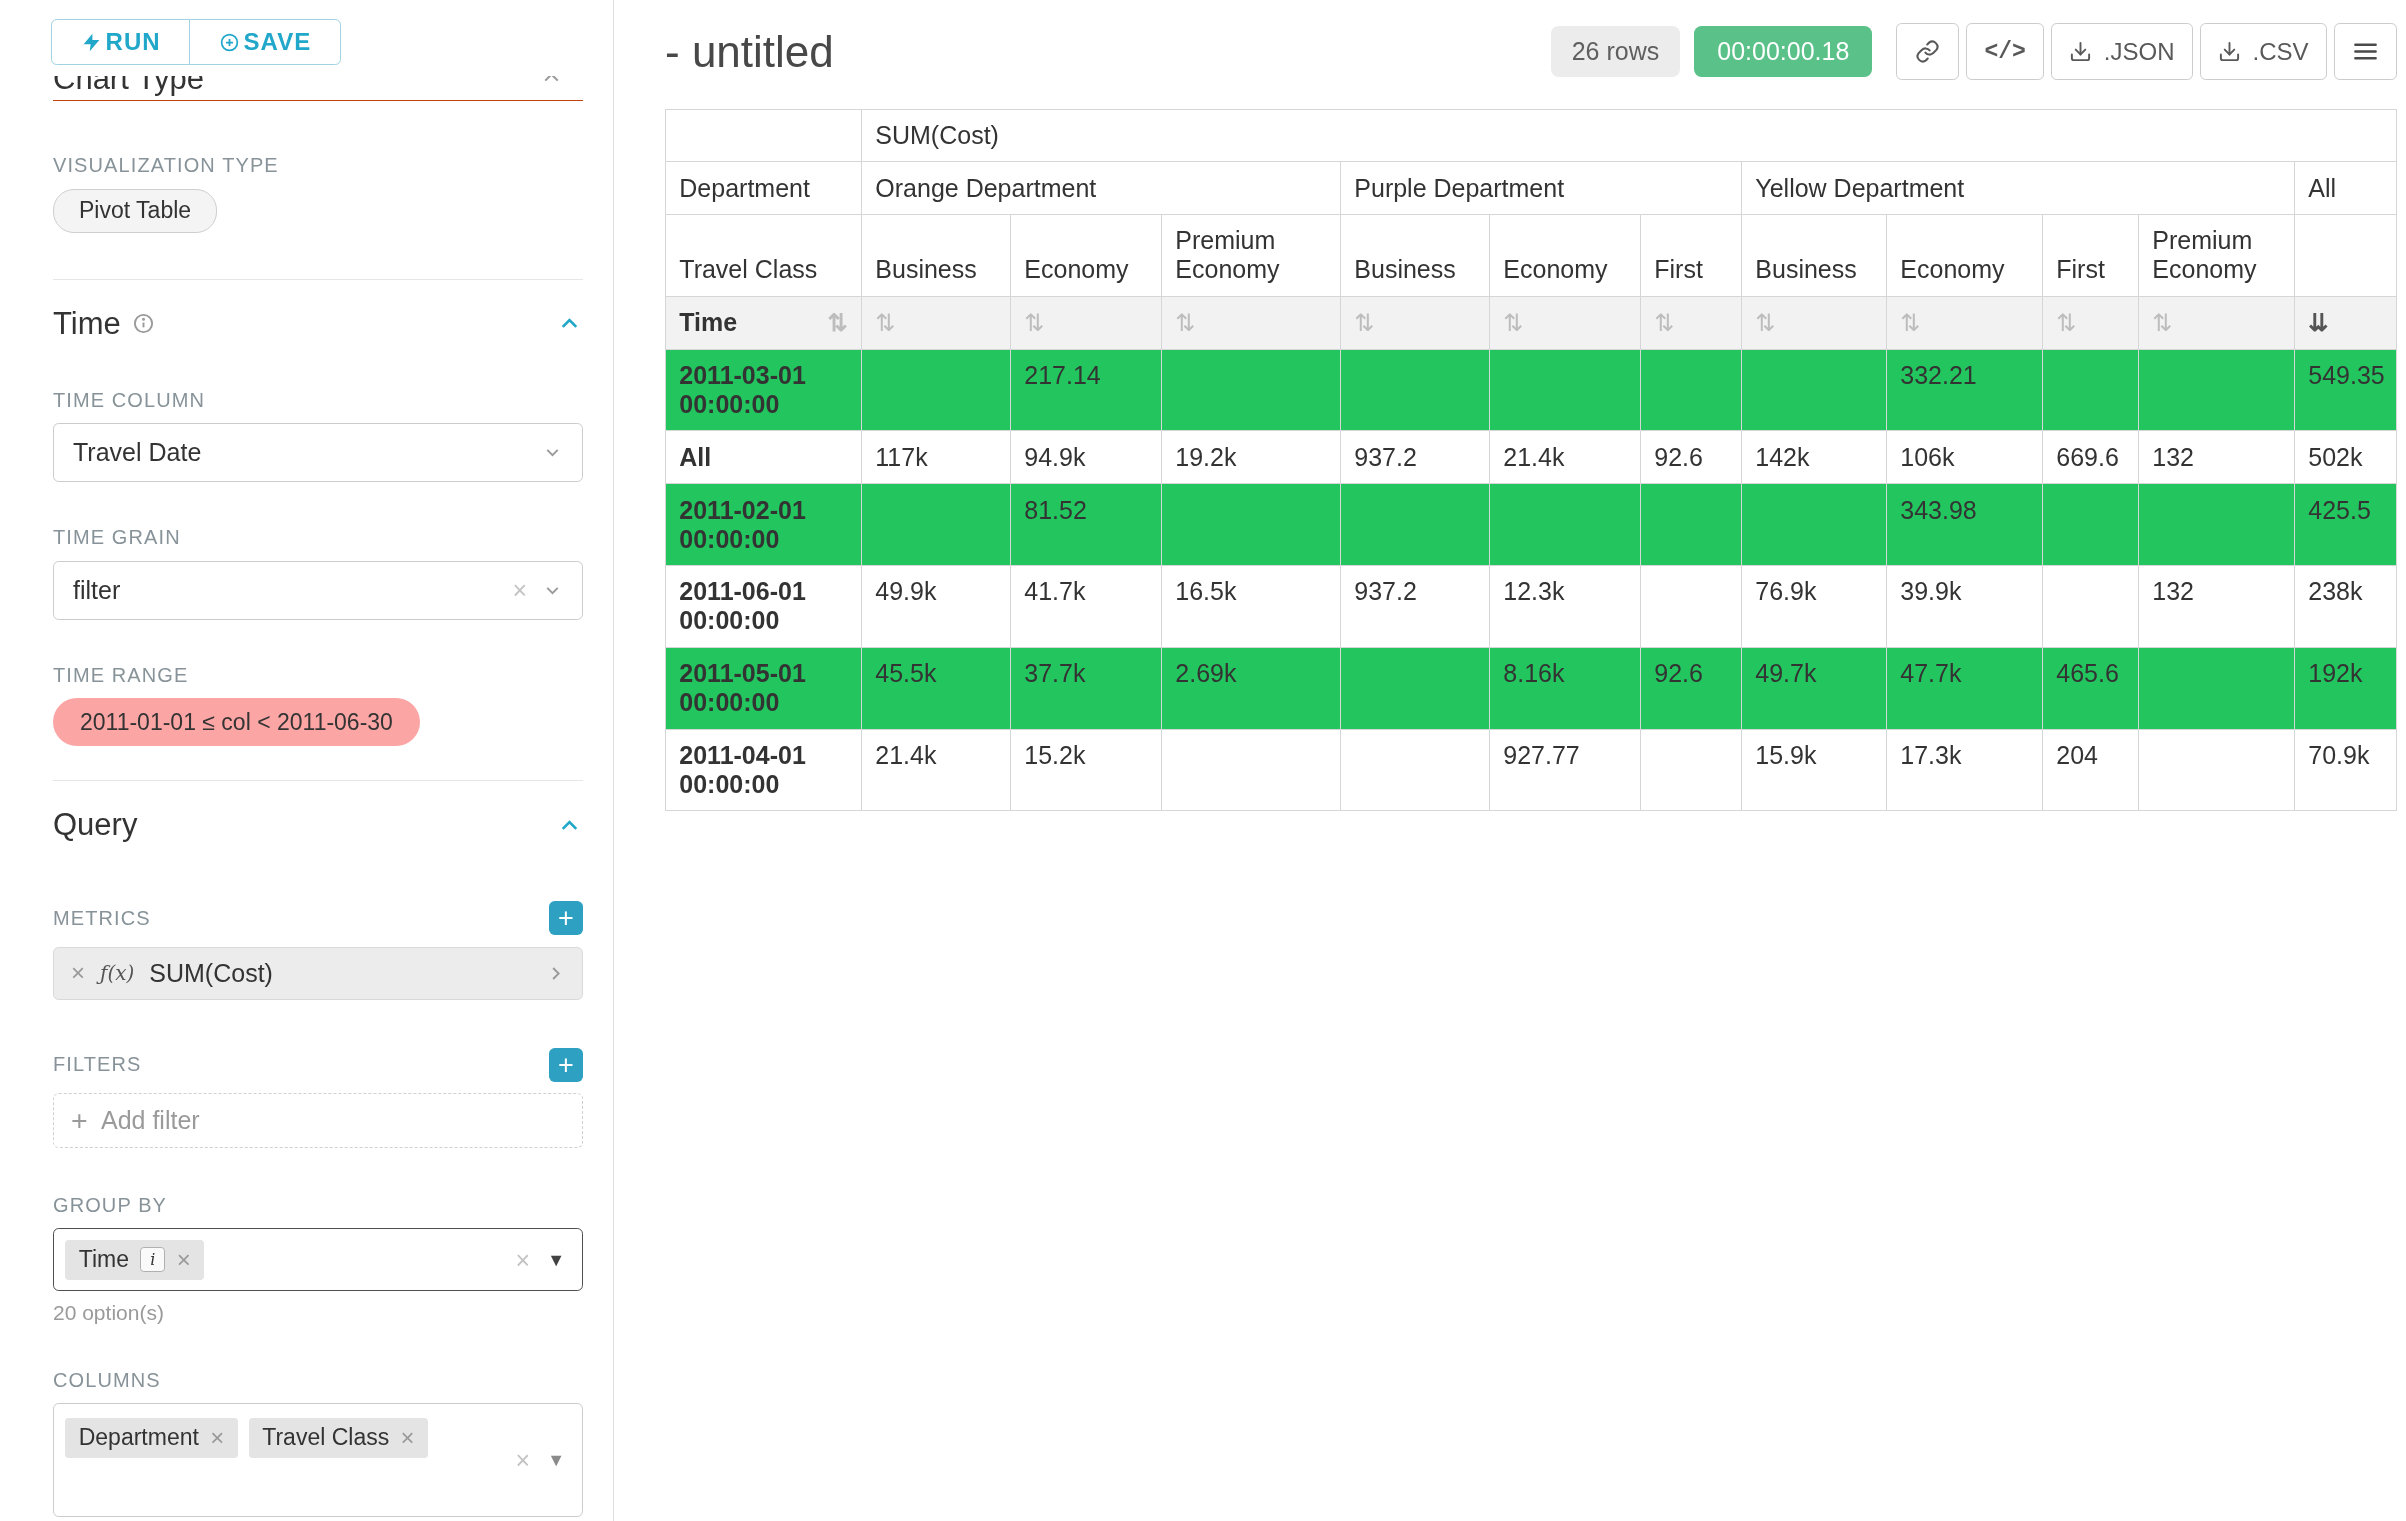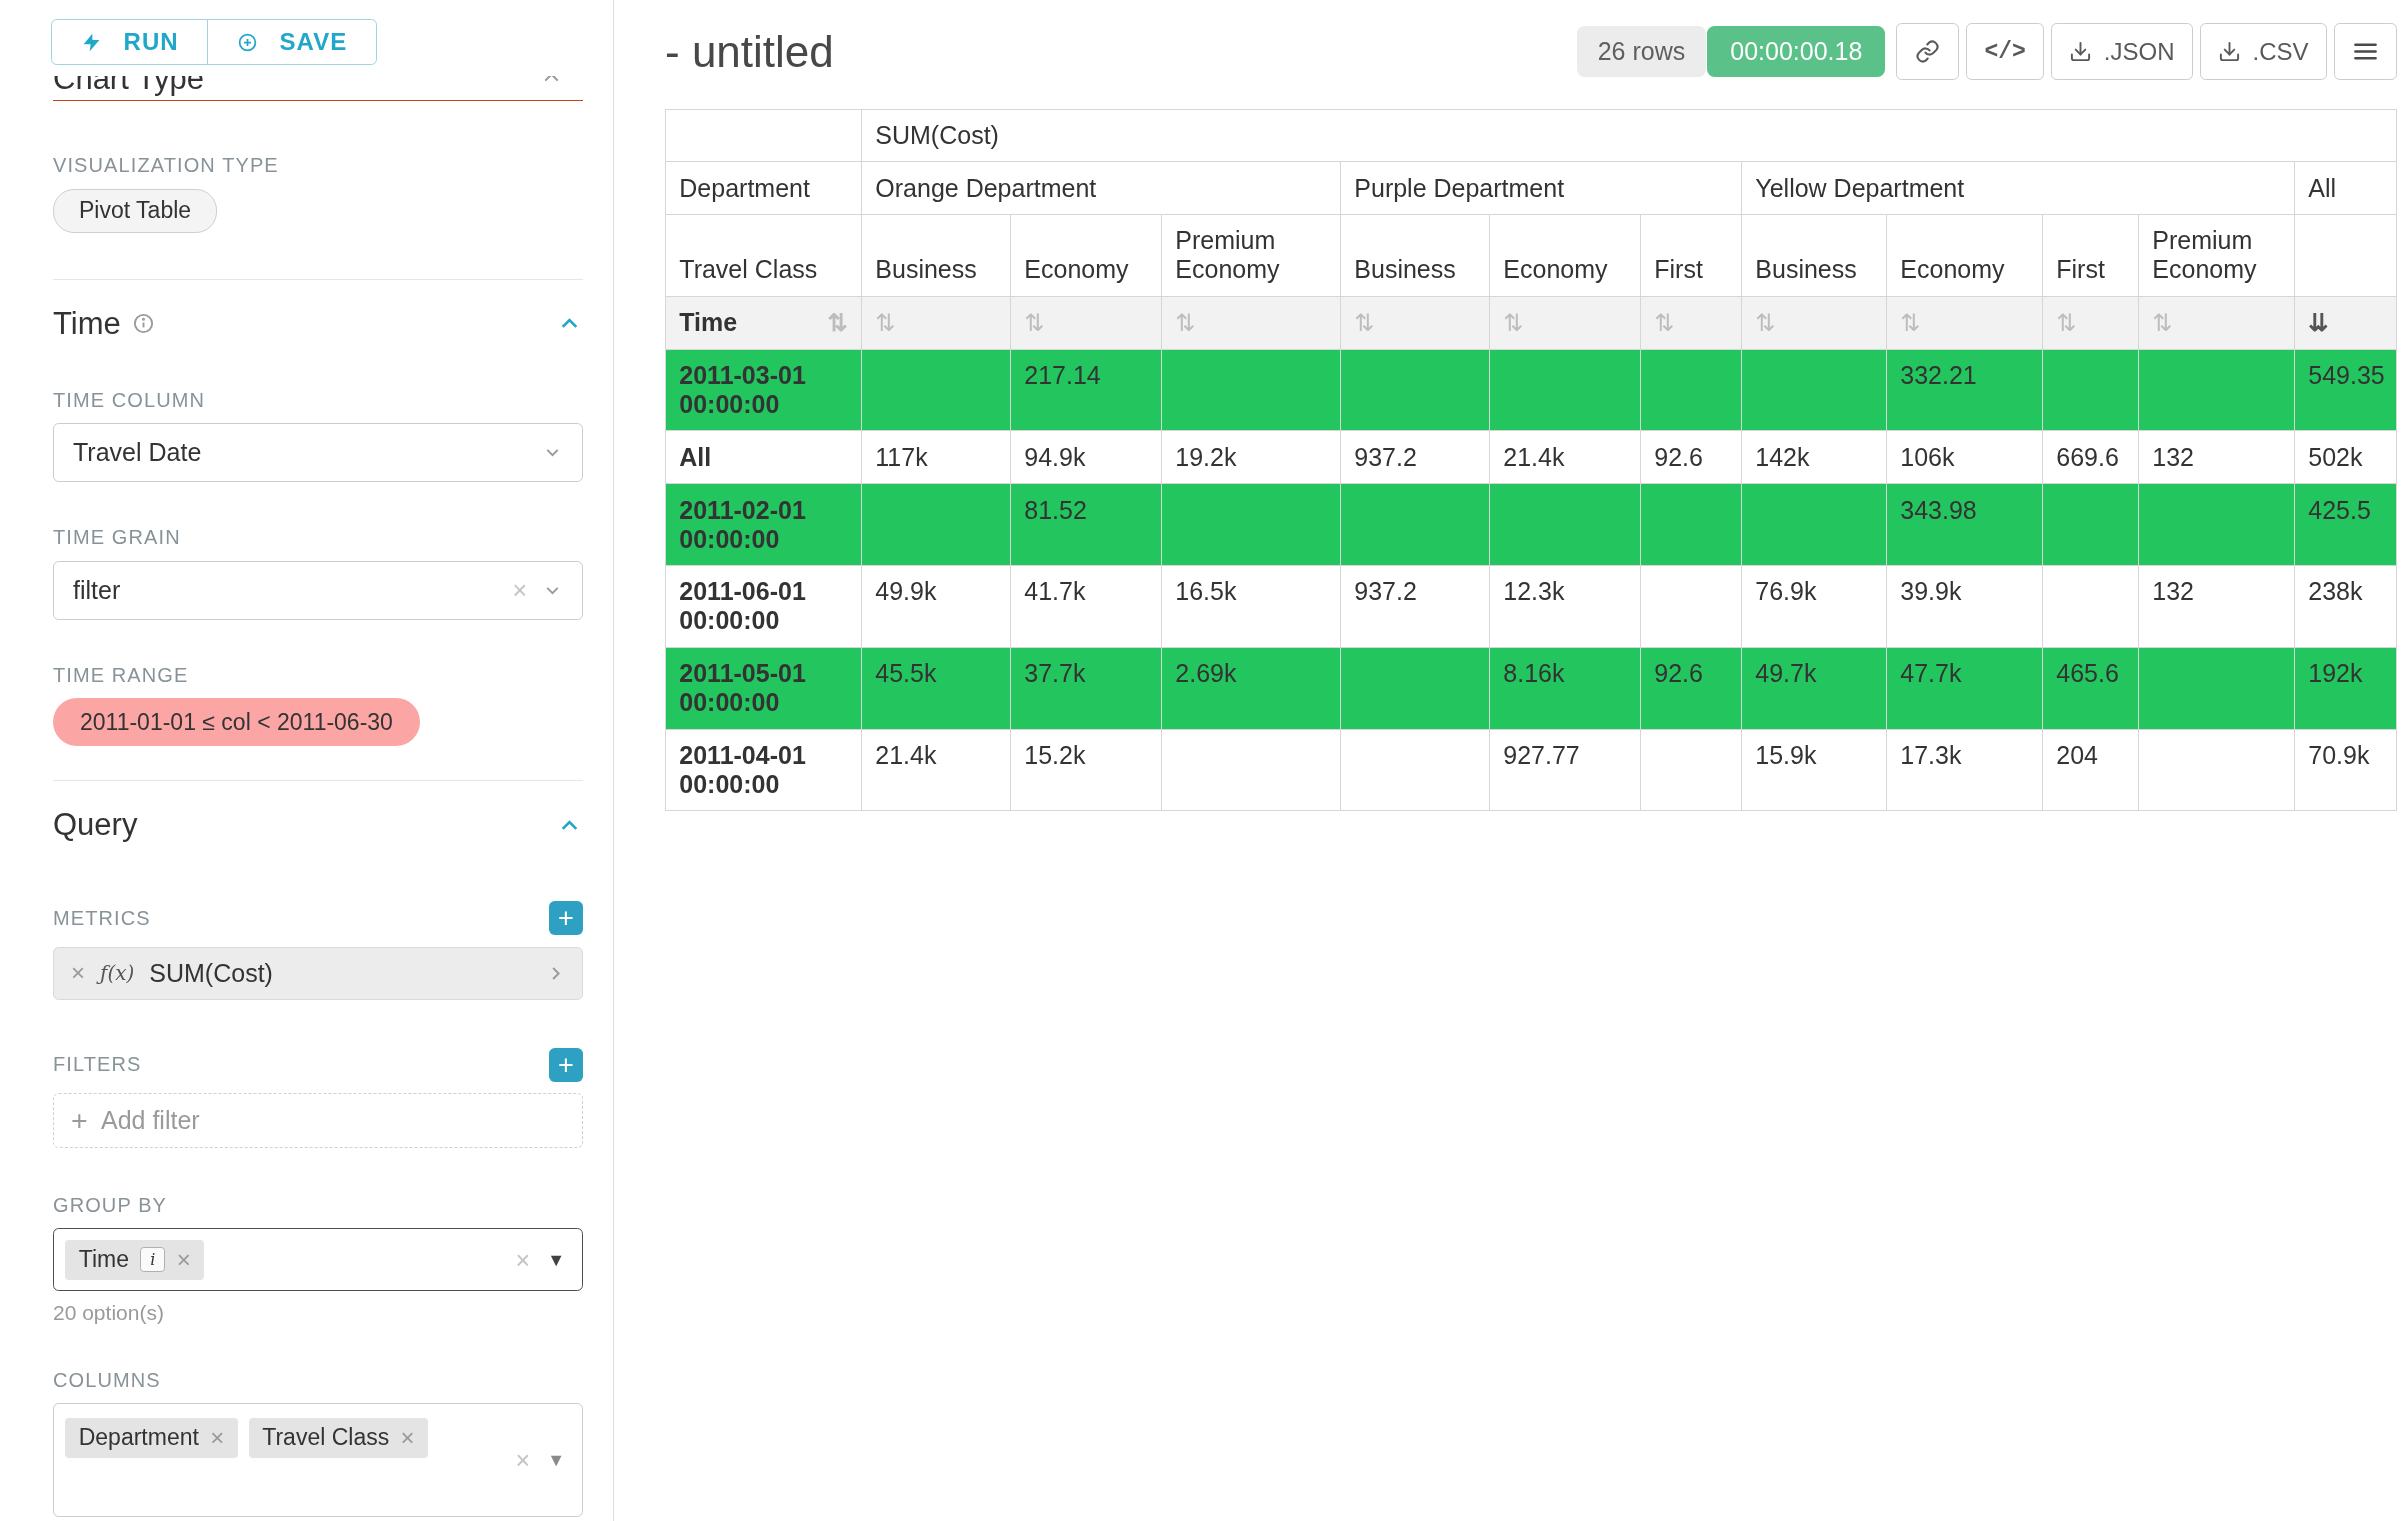--- a/index.html
+++ b/index.html
@@ -13,21 +13,21 @@
   }
   
   .sidebar {
     width: 614px; min-width: 614px; height: 1522px;
     border-right: 1px solid #dedede;
     padding: 0 30px 0 53px;
     position: relative;
   }
   .top-buttons { display: flex; margin-top: 19px; margin-left: -1.9px; }
   .btn-run, .btn-save {
-    display: inline-flex; align-items: center; gap: 22px;
+    display: inline-flex; align-items: center; gap: 4px;
     height: 46px; padding: 0 28.5px;
     background: #fff; border: 1px solid #9fd3e2;
     color: #20a7c9; font-size: 24px; font-weight: 700; letter-spacing: 1px;
     cursor: pointer;
   }
   .btn-run { border-radius: 5.7px 0 0 5.7px; }
   .btn-save { border-radius: 0 5.7px 5.7px 0; margin-left: -1px; }
   .crop-block {
     margin-top: 11.4px; height: 25px; overflow: hidden; position: relative;
     border-bottom: 1px solid #c2410c;
@@ -109,21 +109,21 @@
     width: 25px; height: 25px; border: 1px solid #b0b0b0; border-radius: 3.8px;
     background: #fafafa; display: inline-flex; align-items: center; justify-content: center;
     font-family: "DejaVu Serif", serif; font-style: italic; font-size: 16px; color: #333;
     cursor: pointer;
   }
   .options-hint { margin-top: 9.5px; font-size: 21px; color: #9a9a9a; }
   
   .main { flex: 1; padding: 0 9.5px 0 51px; }
   .main-header { display: flex; align-items: center; margin-top: 23px; }
   .page-title { font-size: 44px; font-weight: 500; color: #484848; }
-  .header-right { margin-left: auto; display: flex; align-items: center; gap: 1px; }
+  .header-right { margin-left: auto; display: flex; align-items: center; gap: 14px; }
   .rows-badge {
     background: #ececec; color: #5f5f5f; font-size: 25px;
     padding: 11.4px 21px; border-radius: 7.6px;
   }
   .timer-badge {
     background: #5ac189; color: #fff; font-size: 25px;
     padding: 11.4px 23px; border-radius: 7.6px;
   }
   .btn-group { display: flex; gap: 7.6px; margin-left: 9.5px; }
   .icon-btn {

